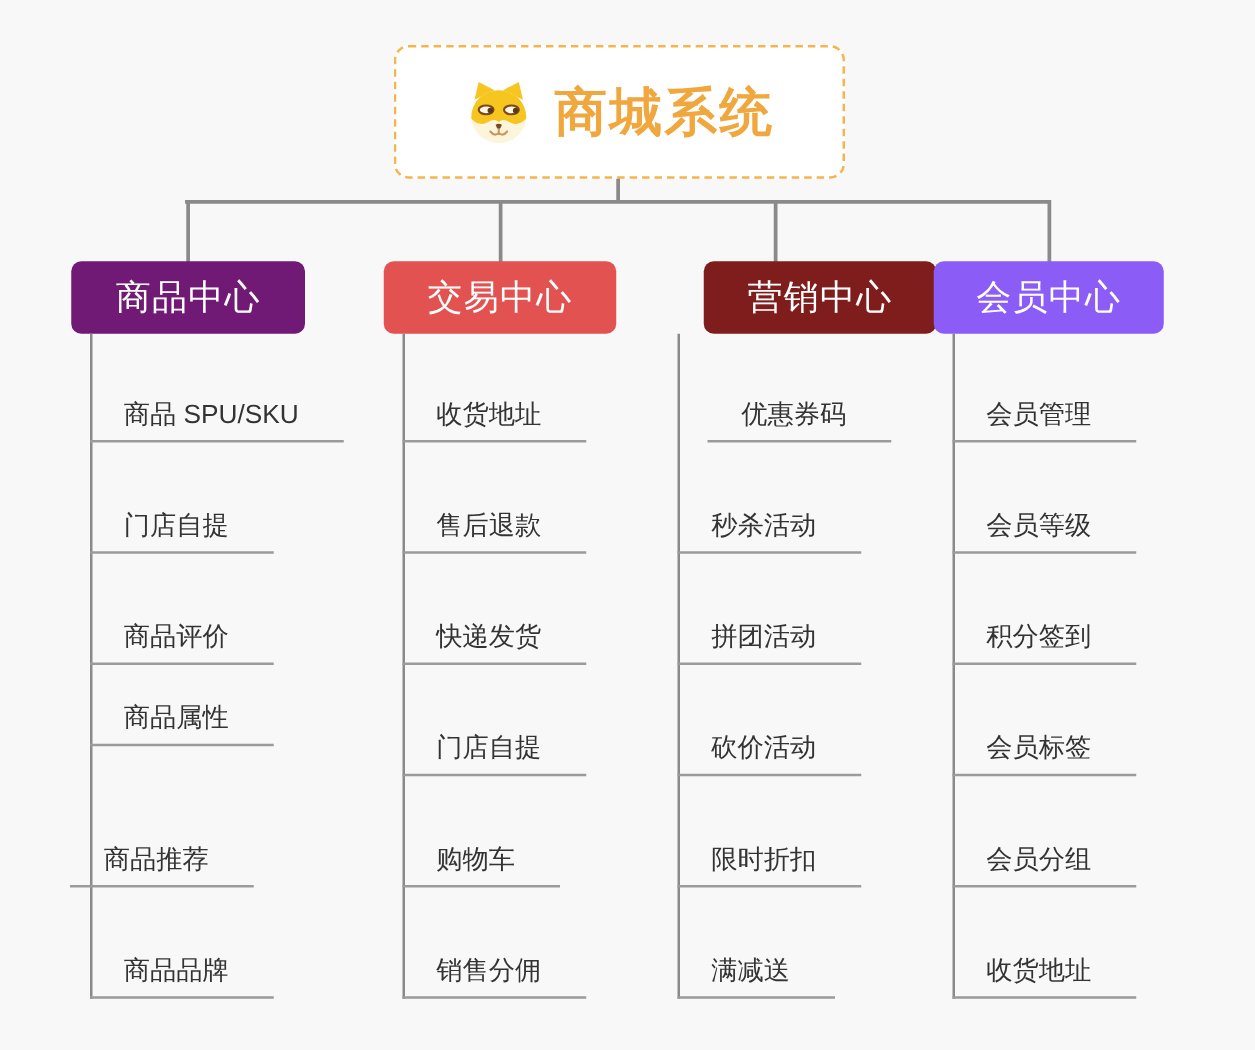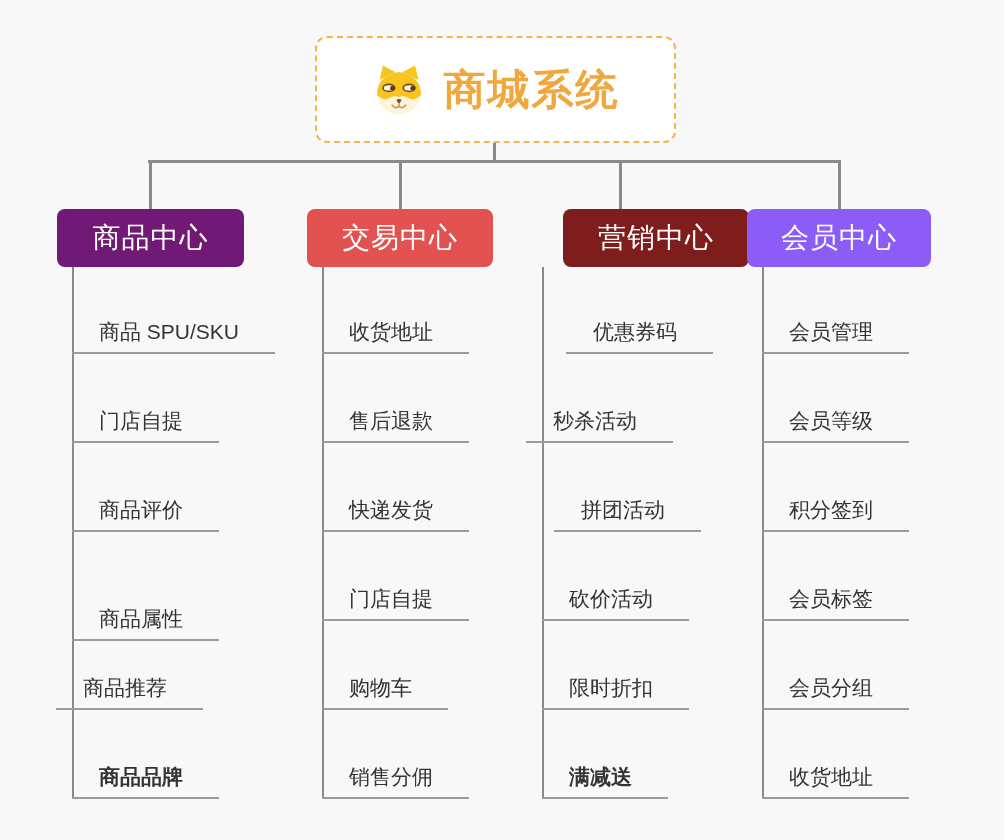--- a/index.html
+++ b/index.html
@@ -80,41 +80,41 @@
 
   <div class="connector-line" style="left:493px;top:143px;width:3px;height:19px;"></div>
   <div class="connector-line" style="left:148px;top:160px;width:692px;height:3px;"></div>
 
 <div class="connector-line" style="left: 149px; top: 160px; width: 3px; height: 51px;"></div>
     <div class="branch-box" style="left: 57px; top: 209px; width: 187px; height: 58px; background: #701a75;">商品中心</div>
     <div class="trunk" style="left: 72px; top: 267px; height: 532px;"></div>
     <div class="leaf" style="left: 72px; top: 314px;">商品 SPU/SKU</div>
     <div class="leaf" style="left: 72px; top: 403px;">门店自提</div>
     <div class="leaf" style="left: 72px; top: 492px;">商品评价</div>
-    <div class="leaf" style="left: 72px; top: 601px;">商品属性</div>
+    <div class="leaf" style="left: 72px; top: 557px;">商品属性</div>
     <div class="leaf" style="left: 56px; top: 670px;">商品推荐</div>
-    <div class="leaf" style="left: 72px; top: 759px; font-weight: bold;">商品品牌</div>
+    <div class="leaf" style="left: 72px; top: 759px;">商品品牌</div>
     <div class="connector-line" style="left: 398.5px; top: 160px; width: 3px; height: 51px;"></div>
     <div class="branch-box" style="left: 307px; top: 209px; width: 186px; height: 58px; background: rgb(226, 82, 80);">交易中心</div>
     <div class="trunk" style="left: 322px; top: 267px; height: 532px;"></div>
     <div class="leaf" style="left: 322px; top: 314px;">收货地址</div>
     <div class="leaf" style="left: 322px; top: 403px;">售后退款</div>
     <div class="leaf" style="left: 322px; top: 492px;">快递发货</div>
     <div class="leaf" style="left: 322px; top: 581px;">门店自提</div>
     <div class="leaf" style="left: 322px; top: 670px;">购物车</div>
     <div class="leaf" style="left: 322px; top: 759px;">销售分佣</div>
     <div class="connector-line" style="left: 618.5px; top: 160px; width: 3px; height: 51px;"></div>
     <div class="branch-box" style="left: 527px; top: 209px; width: 186px; height: 58px; background: #7f1d1d; margin-left: 36px;">营销中心</div>
     <div class="trunk" style="left: 542px; top: 267px; height: 532px;"></div>
     <div class="leaf" style="left: 542px; top: 314px; margin-left: 24px;">优惠券码</div>
-    <div class="leaf" style="left: 526px; top: 403px;">秒杀活动</div>
-    <div class="leaf" style="left: 542px; top: 492px; margin-left: 12px;">拼团活动</div>
+    <div class="leaf" style="left: 542px; top: 403px;">秒杀活动</div>
+    <div class="leaf" style="left: 542px; top: 492px;">拼团活动</div>
     <div class="leaf" style="left: 542px; top: 581px;">砍价活动</div>
     <div class="leaf" style="left: 542px; top: 670px;">限时折扣</div>
-    <div class="leaf" style="left: 542px; top: 759px; font-weight: bold;">满减送</div>
+    <div class="leaf" style="left: 542px; top: 759px;">满减送</div>
     <div class="connector-line" style="left: 837.5px; top: 160px; width: 3px; height: 51px;"></div>
     <div class="branch-box" style="left: 747px; top: 209px; width: 184px; height: 58px; background: #8b5cf6;">会员中心</div>
     <div class="trunk" style="left: 762px; top: 267px; height: 532px;"></div>
     <div class="leaf" style="left: 762px; top: 314px;">会员管理</div>
     <div class="leaf" style="left: 762px; top: 403px;">会员等级</div>
     <div class="leaf" style="left: 762px; top: 492px;">积分签到</div>
     <div class="leaf" style="left: 762px; top: 581px;">会员标签</div>
     <div class="leaf" style="left: 762px; top: 670px;">会员分组</div>
     <div class="leaf" style="left: 762px; top: 759px;">收货地址</div>
   </div>

